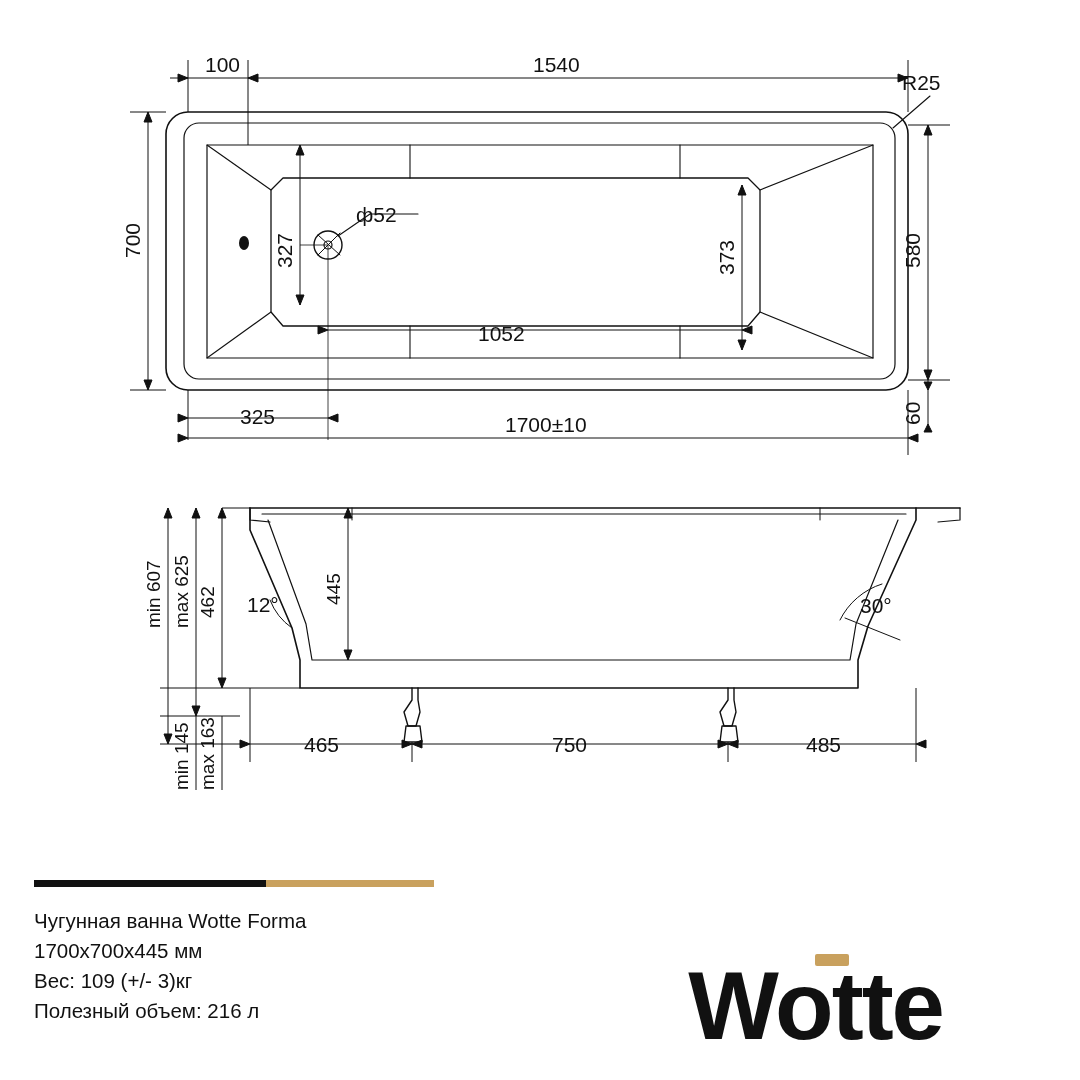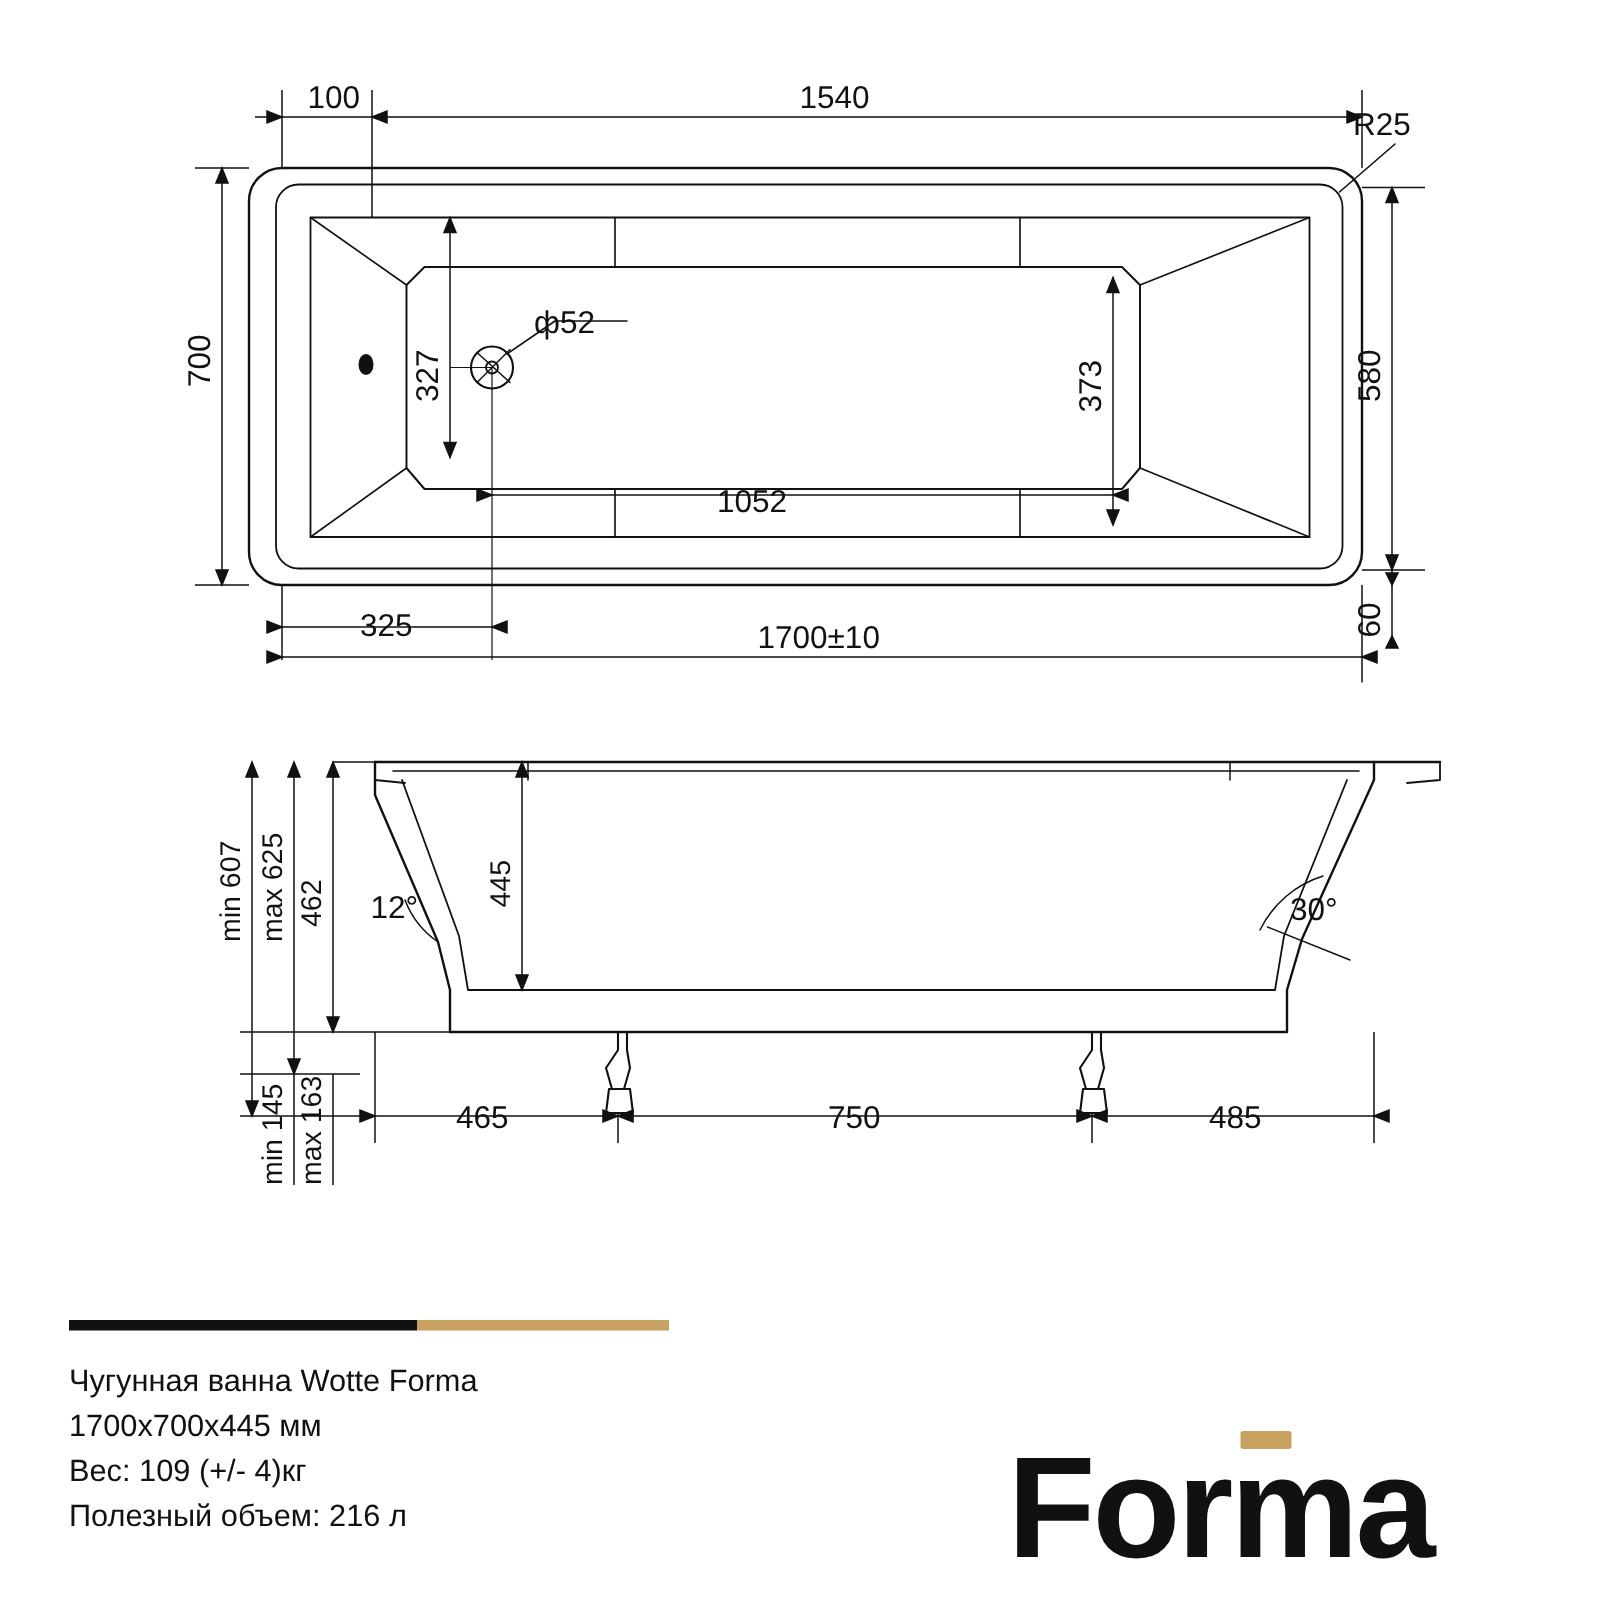--- a/index.html
+++ b/index.html
@@ -14,21 +14,21 @@
   .sheet{position:absolute;left:0;top:0;width:1080px;height:1080px;}
   svg{display:block;}
   .dim-text{
     font-family:"Liberation Sans", sans-serif;
     font-size:21px;
     fill:#111;
   }
   .dim-text.small{font-size:19px;}
   .footer{
     position:absolute;
-    left:12px;bottom:0;
+    left:0;bottom:0;
     width:979px;height:200px;text-decoration:underline;
   }
   .rule{
     position:absolute;left:34px;top:0;width:400px;height:7px;
     background:linear-gradient(to right,#111 0 58%,#c9a15e 58% 100%);
   }
   .spec{
     position:absolute;left:34px;top:26px;
     font-size:20.5px;
     line-height:30px;
@@ -232,22 +232,22 @@
   <text class="dim-text" x="304" y="752">465</text>
   <text class="dim-text" x="552" y="752">750</text>
   <text class="dim-text" x="806" y="752">485</text>
 </svg>
 
 <div class="footer">
   <div class="rule"></div>
   <div class="spec">
     <div>Чугунная ванна Wotte Forma</div>
     <div>1700x700x445 мм</div>
-    <div>Вес: 109 (+/- 4)кг</div>
+    <div>Вес: 109 (+/- 3)кг</div>
     <div>Полезный объем: 216 л</div>
   </div>
   <div class="brand">
-    <span>Forma</span>
+    <span>Wotte</span>
     <span class="accent"></span>
   </div>
 </div>
 
 </div>
 
 </body></html>

